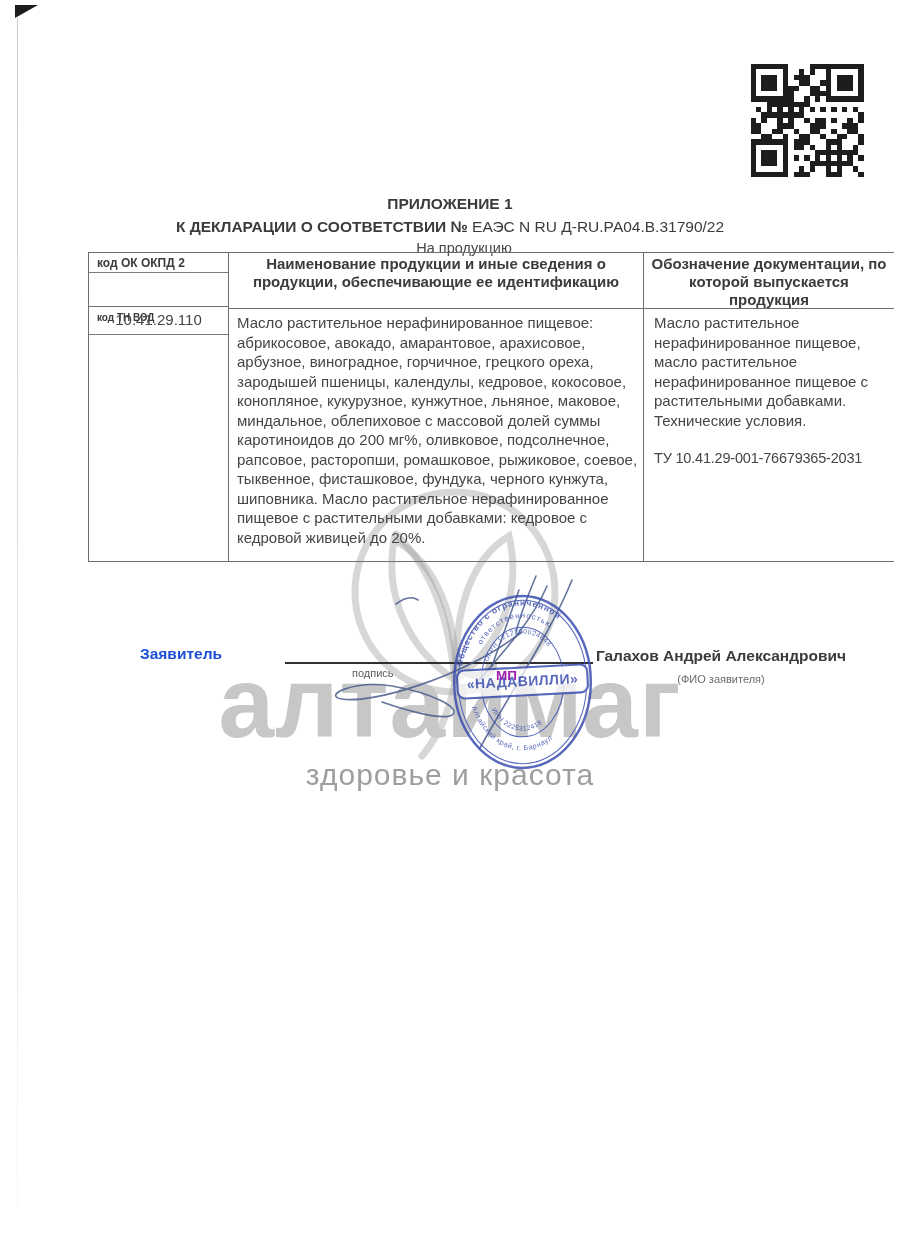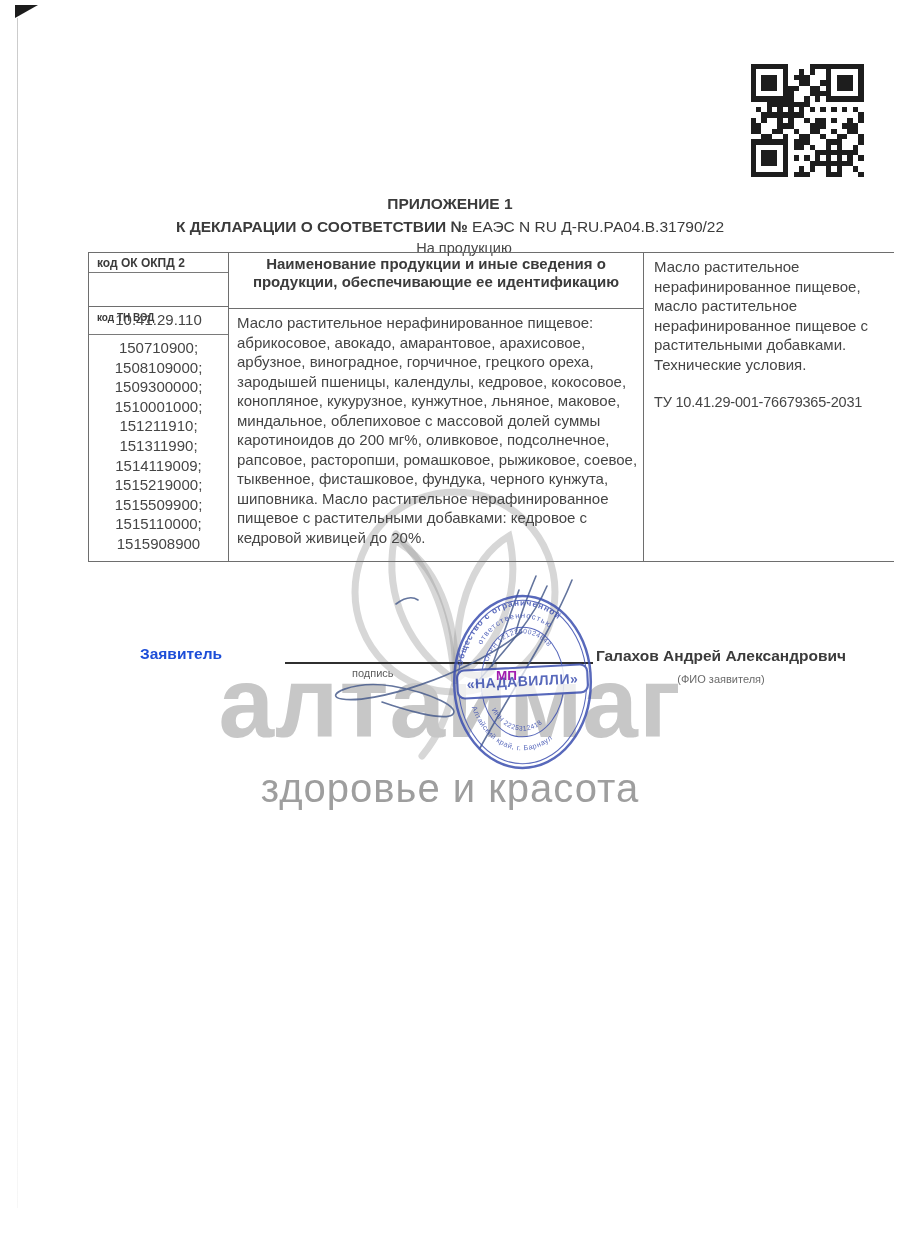--- a/index.html
+++ b/index.html
@@ -10,22 +10,22 @@
         border-top:13px solid #1c1c1c;border-right:23px solid transparent;}
   .page-edge{position:absolute;left:17px;top:18px;width:1px;height:1190px;
         background:linear-gradient(to bottom,rgba(160,160,160,.55),rgba(200,200,200,.15));}
   
   .qr{position:absolute;left:748px;top:64px;width:118px;height:113px;}
   
   .wm{position:absolute;z-index:1;}
   .wm-logo{left:338px;top:472px;}
   .wm-brand{left:0;top:652px;width:900px;text-align:center;font-size:100px;font-weight:700;
         color:#c7c7c7;letter-spacing:1px;line-height:100px;}
-  .wm-tagline{left:0;top:758px;width:900px;text-align:center;font-size:40px;font-weight:400;
-        color:#9e9e9e;letter-spacing:1px;margin-top:8px;}
+  .wm-tagline{left:0;top:758px;width:900px;text-align:center;font-size:30px;font-weight:400;
+        color:#9e9e9e;letter-spacing:1px;}
   
   .title-block{position:absolute;left:0;top:195px;width:900px;text-align:center;z-index:2;}
   .t1{font-size:15.5px;font-weight:700;color:#3b3b3b;}
   .t2{font-size:15.5px;margin-top:5px;color:#3b3b3b;}
   .t2 b{font-weight:700;}
   .t3{font-size:14.5px;margin-top:4px;color:#474747;margin-left:28px;}
   
   .doc-table{position:absolute;left:88px;top:252px;width:806px;z-index:2;
         border-top:1.5px solid #6e6e6e;border-bottom:1.5px solid #6e6e6e;
         display:flex;font-size:15px;color:#454545;}
@@ -234,40 +234,32 @@
   </div>
 
   <div class="doc-table">
     <div class="col col1">
       <div class="hdr">
         <div class="h-sub1">код ОК ОКПД 2</div>
         <div class="h-sub2">код ТН ВЭД</div>
       </div>
       <div class="body-cell">
         <div class="okpd">10.41.29.110</div>
-        <div class="tnved">150710900;
-1508109000;
-1509300000;
-1510001000;
-151211910;
-151311990;
-1514119009;
-1515219000;
-1515509900;
-1515110000;
-1515908900</div>
       </div>
     </div>
     <div class="col col2">
       <div class="hdr">
           <div>Наименование продукции и иные сведения о продукции, обеспечивающие ее идентификацию</div>
         </div>
       <div class="desc">Масло растительное нерафинированное пищевое: абрикосовое, авокадо, амарантовое, арахисовое, арбузное, виноградное, горчичное, грецкого ореха, зародышей пшеницы, календулы, кедровое, кокосовое, конопляное, кукурузное, кунжутное, льняное, маковое, миндальное, облепиховое с массовой долей суммы каротиноидов до 200 мг%, оливковое,  подсолнечное, рапсовое, расторопши, ромашковое, рыжиковое, соевое, тыквенное, фисташковое, фундука,  черного кунжута, шиповника. Масло растительное нерафинированное пищевое с растительными добавками: кедровое с кедровой живицей до 20%.</div>
     </div>
     <div class="col col3">
+      <div class="hdr">
+          <div>Обозначение документации, по которой выпускается продукция</div>
+        </div>
       <div class="docref">
         <div>Масло растительное нерафинированное пищевое, масло растительное нерафинированное пищевое с растительными добавками. Технические условия.</div>
         <div class="tu">ТУ 10.41.29-001-76679365-2031</div>
       </div>
     </div>
   </div>
 
   <div class="sig applicant">Заявитель</div>
   <div class="sig sig-line"></div>
   <div class="sig sig-caption">подпись</div>

